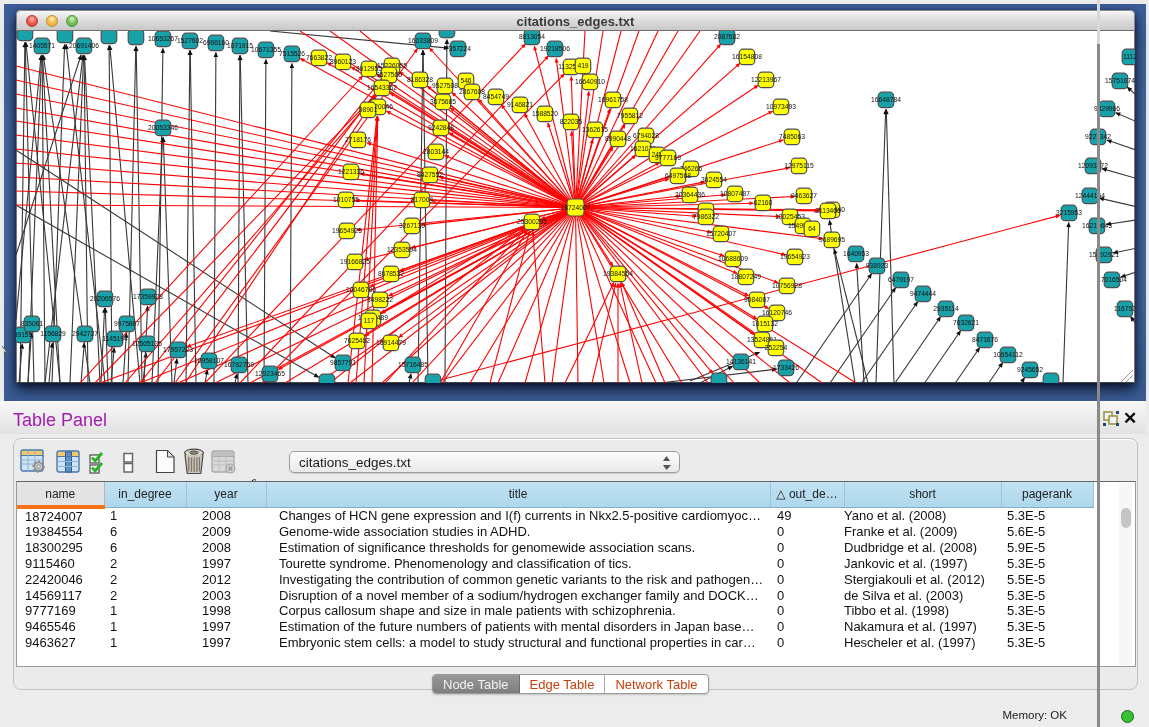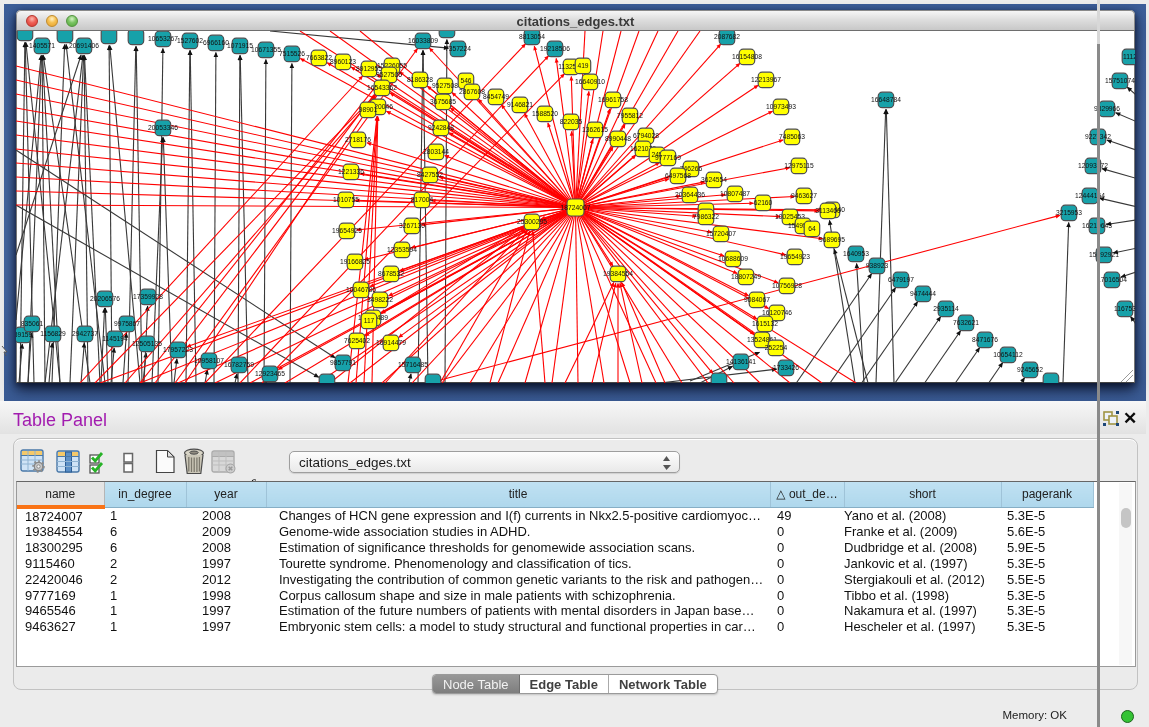--- a/index.html
+++ b/index.html
@@ -26,21 +26,21 @@
 #tblwrap{position:absolute;left:16px;top:481px;width:1120px;height:186px;background:#fff;border:1px solid #9a9a9a;border-top:1px solid #666;overflow:hidden}
 table{border-collapse:collapse;table-layout:fixed;width:1076px;font-size:13px;color:#111}
 th{background:linear-gradient(#c0e1f2,#aed7ec);border-right:1px solid #9fc3d8;border-bottom:1px solid #86aec5;font-weight:normal;font-size:12px;height:25px;padding:0;color:#222}
 th.g{background:#e4e4e4;border-right:1px solid #b5b5b5;border-bottom:4px solid #f97316}
 td{height:15.8px;padding:0;white-space:nowrap;overflow:hidden}
 td.c1{padding-left:8px}td.c2{padding-left:6px}td.c3{padding-left:16px}td.c4{padding-left:13px}td.c5{padding-left:7px}
 td.c6{text-align:left}td.c7{padding-left:6px}
 #vsb{position:absolute;left:1119px;top:483px;width:13px;height:182px;background:#f7f7f7}
 #thumb{position:absolute;left:1121px;top:508px;width:10px;height:20px;border-radius:5px;background:#c5c5c5}
 #tabs{position:absolute;left:432px;top:674px;height:20px;display:flex;border:1px solid #9a9a9a;border-radius:4px;overflow:hidden;background:#fff;box-shadow:0 1px 2px rgba(0,0,0,.18)}
-.tab{font-size:13px;font-weight:bold;color:#404040;padding:2px 10px 0 10px;border-right:1px solid #aaa}
+.tab{font-size:13px;font-weight:normal;color:#c2410c;padding:2px 10px 0 10px;border-right:1px solid #aaa}
 .tab.sel{background:linear-gradient(#989898,#7e7e7e);color:#f2f2f2;font-weight:normal;border-right:1px solid #6e6e6e}
 .tab:last-child{border-right:none}
 #memory{position:absolute;right:33px;top:709px;font-size:11.5px;color:#222}
 #memdot{position:absolute;left:1121px;top:710px;width:13px;height:13px;border-radius:50%;background:#35c335;border:1.5px solid #1c641c}
 </style></head>
 <body>
 <div id="stage">
 <div id="desktop"></div>
 <div id="rightstrip2"></div>
     <div id="rightstrip"></div>
@@ -704,20 +704,29 @@
           <tr>
             <td class="c1">22420046</td>
             <td class="c2">2</td>
             <td class="c3">2012</td>
             <td class="c4">Investigating the contribution of common genetic variants to the risk and pathogen…</td>
             <td class="c5">0</td>
             <td class="c6">Stergiakouli et al. (2012)</td>
             <td class="c7">5.5E-5</td>
           </tr>
           <tr>
+            <td class="c1">14569117</td>
+            <td class="c2">2</td>
+            <td class="c3">2003</td>
+            <td class="c4">Disruption of a novel member of a sodium/hydrogen exchanger family and DOCK…</td>
+            <td class="c5">0</td>
+            <td class="c6">de Silva et al. (2003)</td>
+            <td class="c7">5.3E-5</td>
+          </tr>
+          <tr>
             <td class="c1">9777169</td>
             <td class="c2">1</td>
             <td class="c3">1998</td>
             <td class="c4">Corpus callosum shape and size in male patients with schizophrenia.</td>
             <td class="c5">0</td>
             <td class="c6">Tibbo et al. (1998)</td>
             <td class="c7">5.3E-5</td>
           </tr>
           <tr>
             <td class="c1">9465546</td>

